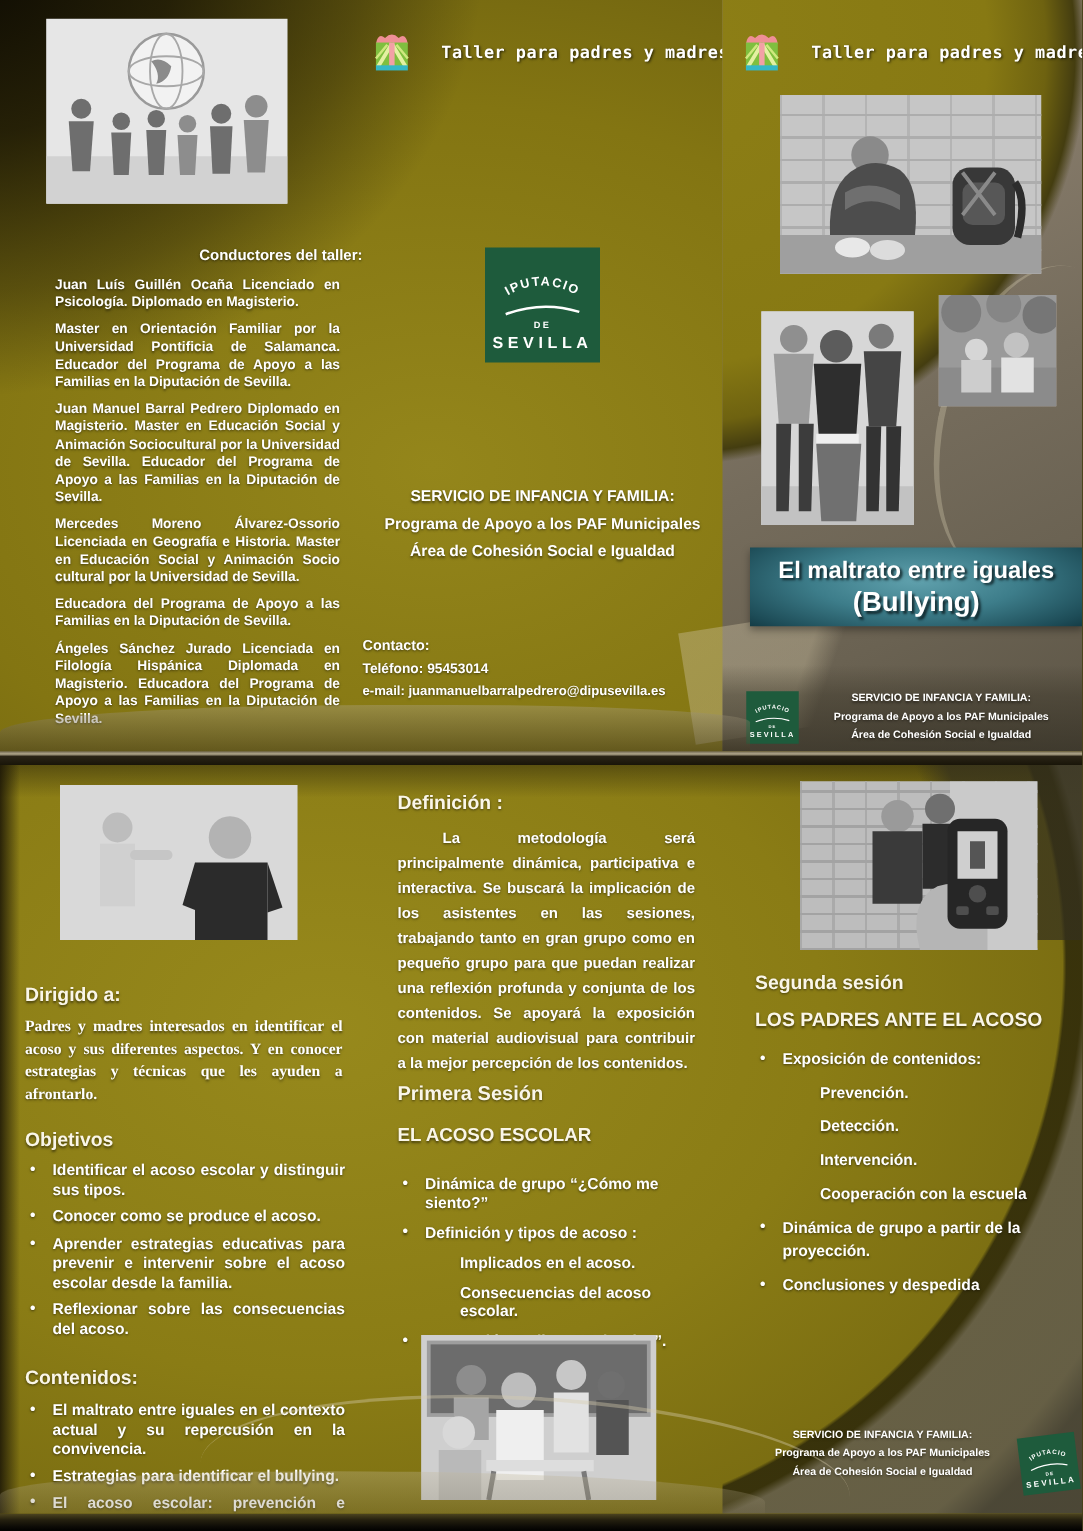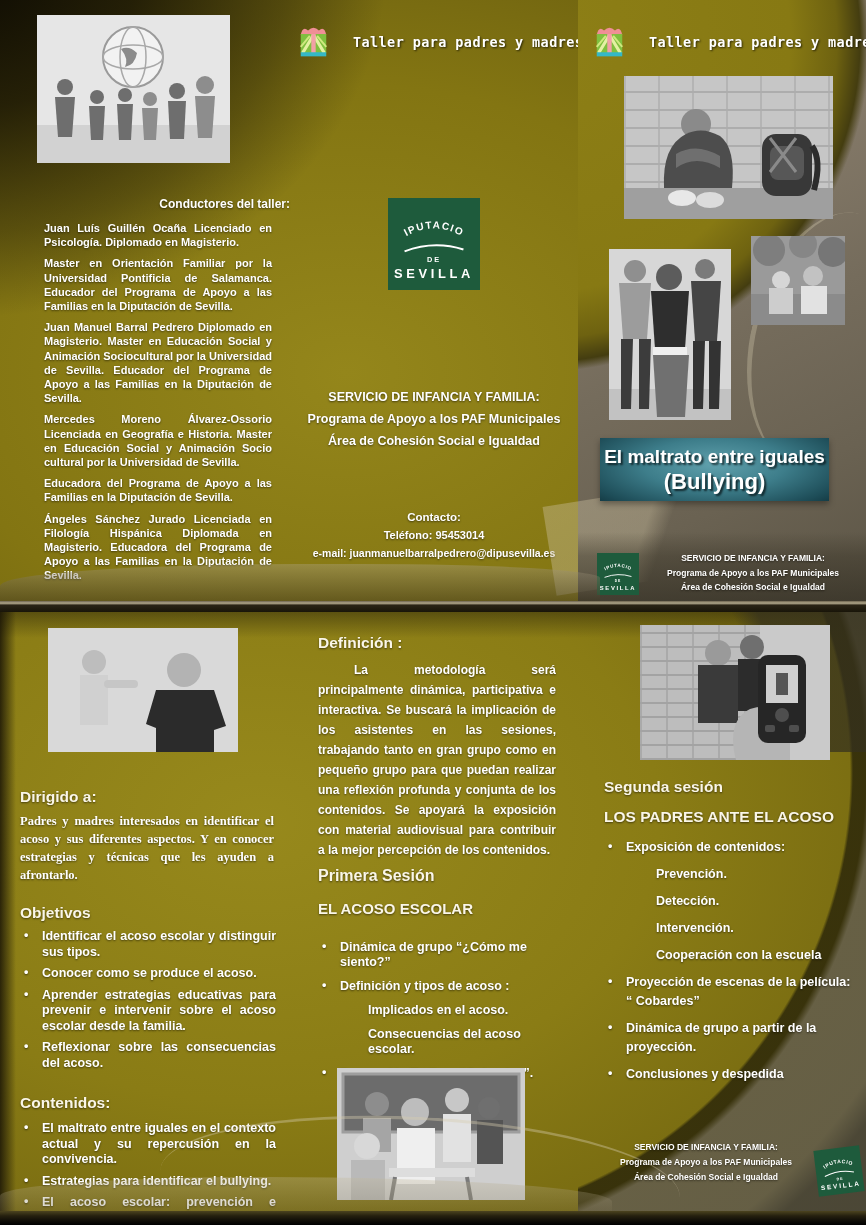--- a/index.html
+++ b/index.html
@@ -63,27 +63,27 @@
   .conductores-h{left:0;right:0;top:197px;text-align:right;font-size:12px;}
   .conductores{left:20px;right:18px;top:221px;font-size:11px;line-height:14.2px;margin-left:24px;}
   .conductores p{margin:0 0 7px 0;}
 
   
   .sevilla-logo{display:block;}
   .logo-lg{left:98px;top:198px;width:92px;height:92px;}
   .sevilla-logo svg{display:block;width:100%;height:100%;background:#1e5b3c;}
   .sevilla-logo text,.sevilla-logo textPath{fill:#fff;font-family:"Liberation Sans",sans-serif;font-weight:bold;}
   .svc-block{left:6px;right:6px;top:386px;text-align:center;font-size:12.5px;line-height:22px;}
-  .contact{left:0;right:0;top:508px;text-align:center;}
+  .contact{left:0;right:0;top:508px;text-align:left;}
   .contact-h{font-size:11.5px;line-height:18px;}
   .contact-ln{font-size:11px;line-height:18px;}
   .contact-email{font-size:10.5px;line-height:18px;}
 
   
-  .cover-bar{left:22px;width:229px;top:438px;height:63px;
+  .cover-bar{left:22px;width:266px;top:438px;height:63px;
     background:radial-gradient(ellipse 70% 90% at 50% 42%, #60a1ad 0%, #3d7d8a 45%, #1d4c57 85%, #123740 100%);
     box-shadow:0 3px 6px rgba(0,0,0,.35);
     display:flex;flex-direction:column;justify-content:center;text-align:center;}
   .cover-t1{font-size:19px;line-height:24px;text-shadow:2px 2px 2px rgba(5,15,18,.75);}
   .cover-t2{font-size:22px;line-height:26px;text-shadow:2px 2px 2px rgba(5,15,18,.75);}
   .p1-footer-logo{left:19px;top:553px;width:42px;height:42px;}
   .p1-footer-text{left:68px;width:214px;top:551px;text-align:center;font-size:8.5px;line-height:14.5px;}
 
   
   .divider{position:absolute;left:0;width:866px;top:601px;height:11px;
@@ -411,21 +411,20 @@
 
       <div class="abs b h-section ses2-h">Segunda sesión</div>
       <div class="abs b h-section ses2-sh">LOS PADRES ANTE EL ACOSO</div>
 
       <div class="abs b ses2-list">
         <div class="li">Exposición de contenidos:</div>
         <div class="sub-item">Prevención.</div>
         <div class="sub-item">Detección.</div>
         <div class="sub-item">Intervención.</div>
         <div class="sub-item">Cooperación con la escuela</div>
-        <div class="li">Proyección de escenas de la película: “ Cobardes”</div>
         <div class="li">Dinámica de grupo a partir de la proyección.</div>
         <div class="li">Conclusiones y despedida</div>
       </div>
 
       <div class="abs b p2-footer-text">
         <div>SERVICIO DE INFANCIA Y FAMILIA:</div>
         <div>Programa de Apoyo a los  PAF  Municipales</div>
         <div>Área de Cohesión Social e Igualdad</div>
       </div>
       <div class="abs sevilla-logo p2-footer-logo">

